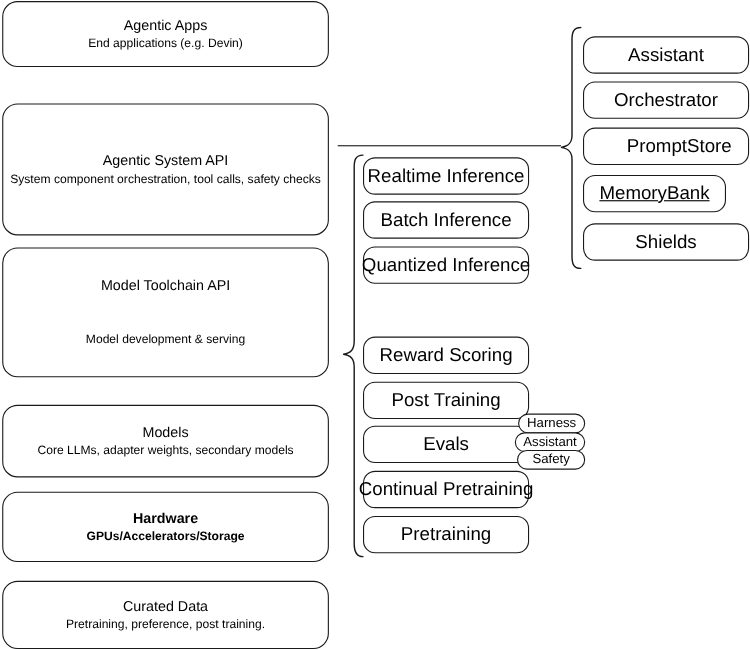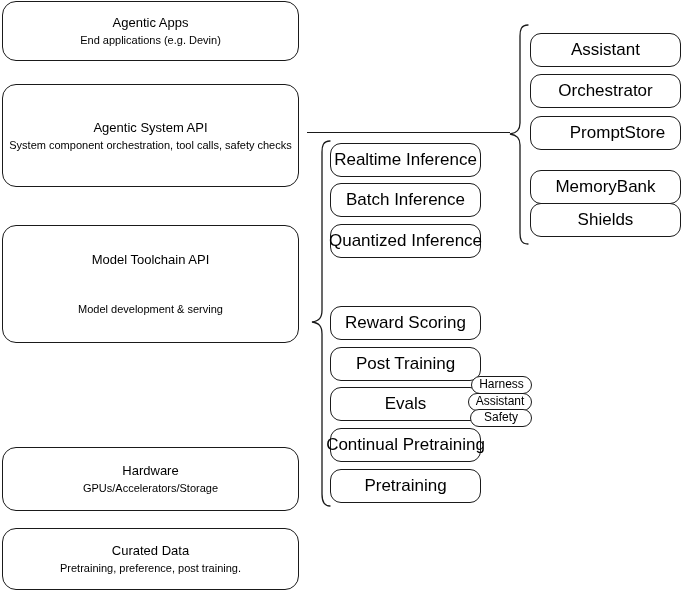--- a/index.html
+++ b/index.html
@@ -90,32 +90,36 @@
 </head>
 <body>
 
 <div id="canvas">
 
   <div class="box layer-box" style="left:2px; top:1px; width:297px; height:60px;">
     <div class="title">Agentic Apps</div>
     <div class="subtitle">End applications (e.g. Devin)</div>
   </div>
 
-  <div class="box layer-box" style="left:2px; top:84px; width:297px; height:103px;">
+  <div class="box layer-box" style="left:2px; top:94px; width:297px; height:120px;">
     <div class="title">Agentic System API</div>
     <div class="subtitle">System component orchestration, tool calls, safety checks</div>
   </div>
 
   <div class="box layer-box" style="left:2px; top:225px; width:297px; height:118px;gap:32px;">
     <div class="title">Model Toolchain API</div>
     <div class="subtitle">Model development &amp; serving</div>
   </div>
 
+  <div class="box layer-box" style="left:2px; top:368px; width:297px; height:66px;">
+    <div class="title">Models</div>
+    <div class="subtitle">Core LLMs, adapter weights, secondary models</div>
+  </div>
 
-  <div class="box layer-box" style="left:2px; top:447px; width:297px; height:64px;">
+  <div class="box layer-box" style="left:2px; top:447px; width:297px; height:64px;font-weight:bold;">
     <div class="title">Hardware</div>
     <div class="subtitle">GPUs/Accelerators/Storage</div>
   </div>
 
   <div class="box layer-box" style="left:2px; top:528px; width:297px; height:62px;">
     <div class="title">Curated Data</div>
     <div class="subtitle">Pretraining, preference, post training.</div>
   </div>
 
   <div class="connector" style="left:307px; top:132px; width:203px;"></div>
@@ -169,20 +173,20 @@
 
   <div class="box cap-box" style="left:530px; top:33px; width:151px;">
     <div class="title">Assistant</div>
   </div>
   <div class="box cap-box" style="left:530px; top:74px; width:151px;">
     <div class="title">Orchestrator</div>
   </div>
   <div class="box cap-box" style="left:530px; top:116px; width:151px;padding-left:30px;">
     <div class="title">PromptStore</div>
   </div>
-  <div class="box cap-box" style="left:530px; top:170px; width:151px;">
+  <div class="box cap-box" style="left:530px; top:159px; width:130px;text-decoration:underline;">
     <div class="title">MemoryBank</div>
   </div>
   <div class="box cap-box" style="left:530px; top:203px; width:151px;">
     <div class="title">Shields</div>
   </div>
 
 </div>
 
 </body></html>

